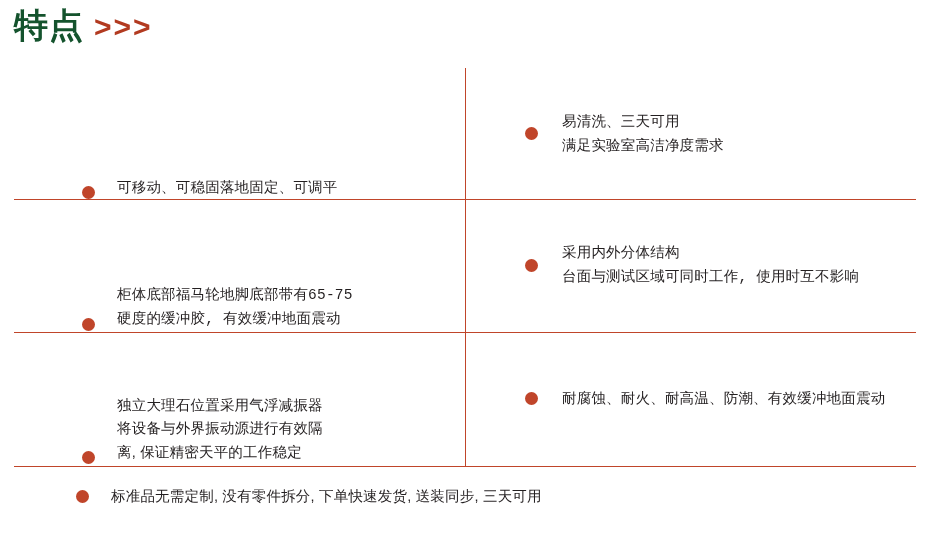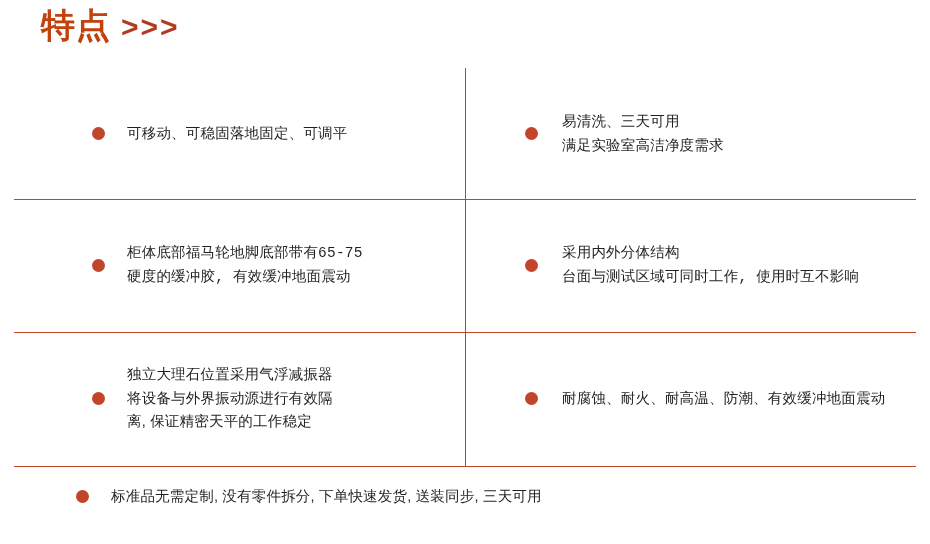--- a/index.html
+++ b/index.html
@@ -26,24 +26,23 @@
     position: absolute;
     left: 14px;
     top: 8px;
     display: flex;
     align-items: baseline;
     gap: 10px;
   }
   .title-main {
     font-size: 34px;
     font-weight: bold;
-    color: #c2410c;
+    color: #14532d;
     letter-spacing: 1px;
     line-height: 1;
-    margin-left: 27px;
   }
   .title-arrows {
     font-size: 30px;
     font-weight: bold;
     color: #b23a20;
     letter-spacing: 2px;
     line-height: 1;
   }
 
   
@@ -74,21 +73,21 @@
   }
 
   .cell {
     position: absolute;
     width: 451px;
     height: 131px;
     display: flex;
     align-items: center;
     box-sizing: border-box;
   }
-  .cell.c-left  { left: 16px; }
+  .cell.c-left  { left: 6px; align-items: flex-end; }
   .cell.c-right { left: 451px; }
   .cell.r0 { top: 0; }
   .cell.r1 { top: 132px; font-family: Liberation Mono, monospace; }
   .cell.r2 { top: 265px; }
 
   .bullet {
     width: 13px;
     height: 13px;
     border-radius: 50%;
     background: #c0452a;

